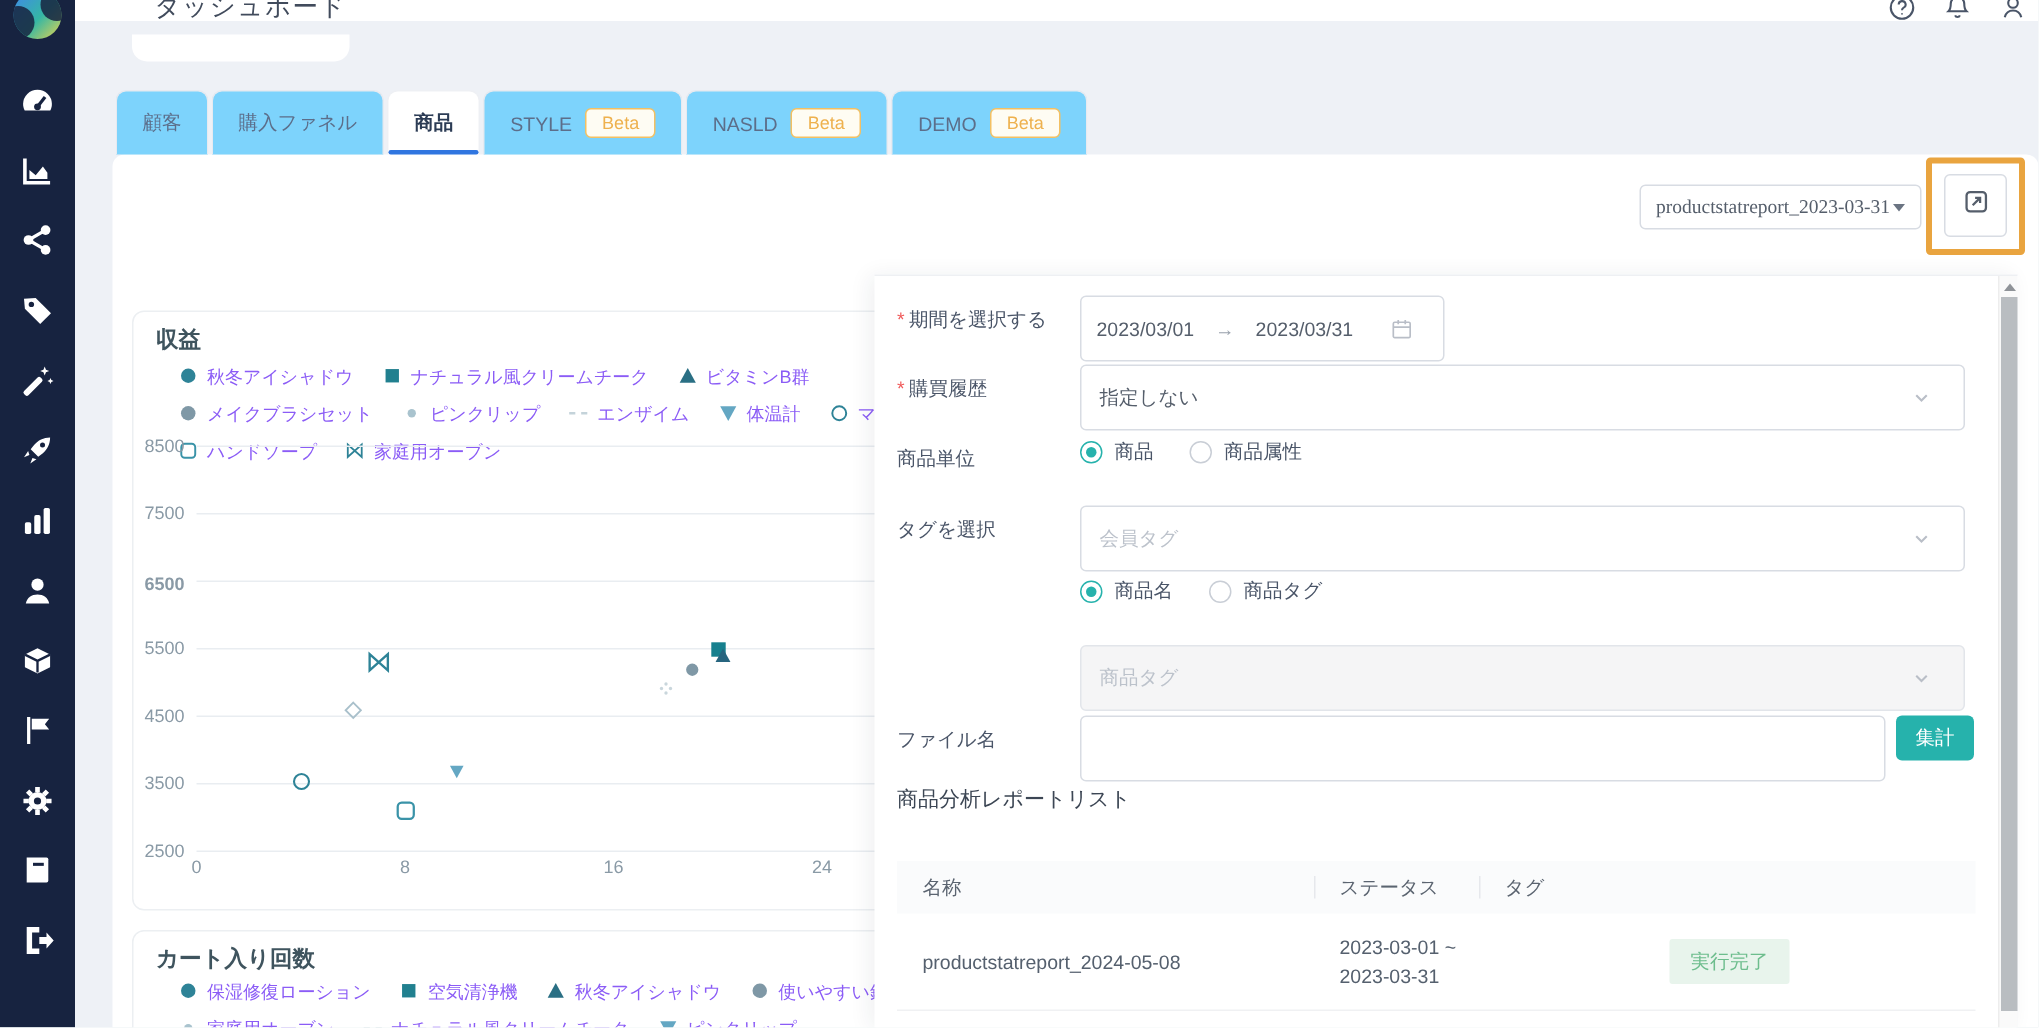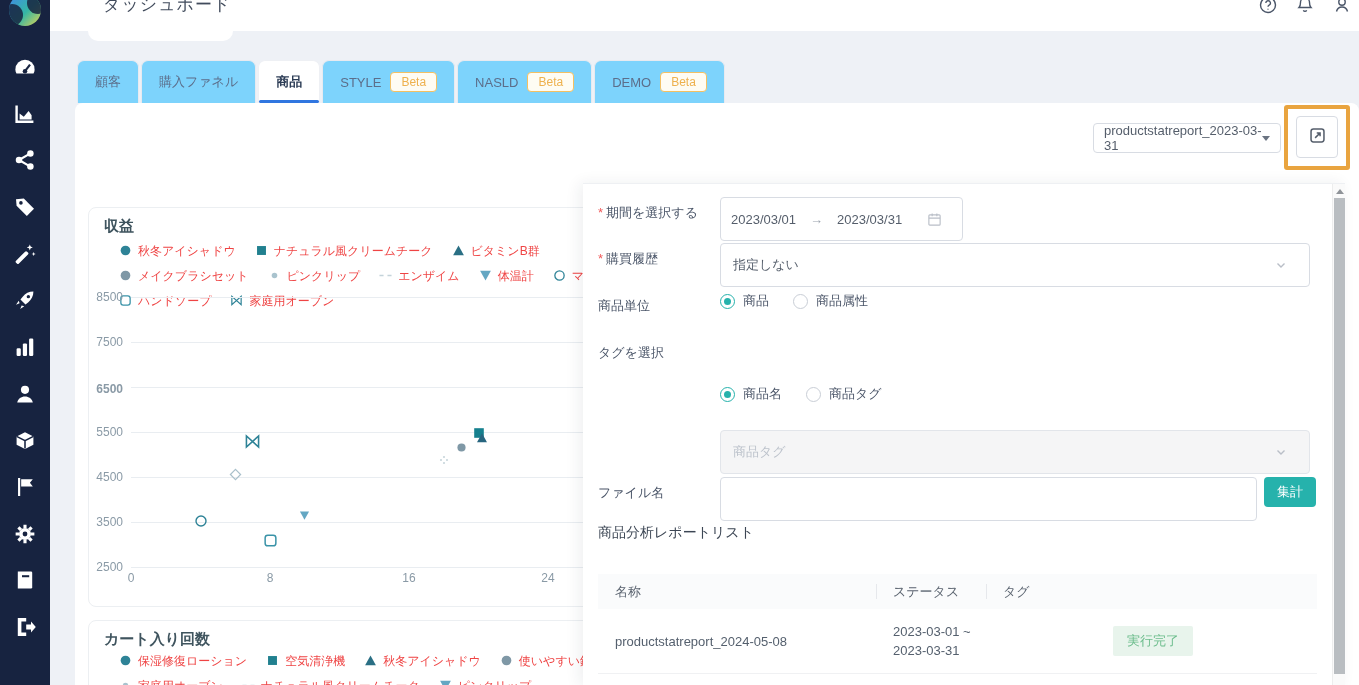--- a/index.html
+++ b/index.html
@@ -9,54 +9,54 @@
   
   .sidebar{position:absolute;left:0;top:0;width:50px;height:685px;background:#172340;z-index:30;}
   .logo{position:absolute;left:9px;top:-6px;width:32px;height:32px;border-radius:50%;
         background:linear-gradient(135deg,#3e8fe0 10%,#35b7a4 55%,#e8d44d 100%);overflow:hidden;}
   .logo::before{content:"";position:absolute;left:-8px;top:10px;width:22px;height:22px;border-radius:50%;background:#172340;opacity:.85;}
   .logo::after{content:"";position:absolute;right:-8px;bottom:12px;width:22px;height:22px;border-radius:50%;background:#172340;opacity:.85;}
   .side-ic{position:absolute;left:13px;width:24px;height:24px;cursor:pointer;}
   .side-ic svg{width:24px;height:24px;display:block;}
 
   
-  .topbar{position:absolute;left:50px;top:0;right:0;height:31px;background:#fff;z-index:5;}
+  .topbar{position:absolute;left:50px;top:0;right:0;height:14px;background:#fff;z-index:5;}
   .page-title{position:absolute;left:53px;top:-7px;font-size:17px;color:#414b5c;letter-spacing:1px;white-space:nowrap;}
   .top-ic{position:absolute;top:-5px;width:20px;height:22px;cursor:pointer;}
   .top-ic svg{width:20px;height:20px;}
 
   .partial-card{position:absolute;left:88px;top:23px;width:145px;height:18px;background:#fff;border-radius:0 0 10px 10px;z-index:4;}
 
   
   .tabs{position:absolute;left:77px;top:60px;height:43px;display:flex;gap:2px;z-index:6;}
   .tab{display:flex;align-items:center;gap:9px;padding:0 17px;background:#7dd3fc;border:1px solid #e7eaf0;border-bottom:none;
        border-radius:7px 7px 0 0;font-size:13px;color:#5c6e8a;cursor:pointer;position:relative;box-sizing:border-box;}
   .tab.active{background:#fff;color:#2c3c55;font-weight:bold;border-color:#eef0f4;}
   .tab.active::after{content:"";position:absolute;left:0;right:0;bottom:0;height:3px;background:#3076e0;border-radius:2px;}
   .beta{display:inline-block;border:1px solid #f3c063;color:#eeb14e;background:#fefcf3;border-radius:4px;
         padding:2px 10px;font-size:12px;line-height:14px;}
 
   
   .main-panel{position:absolute;left:75px;top:103px;width:1284px;height:582px;background:#fff;border-radius:8px 8px 0 0;z-index:3;}
 
   .report-select{position:absolute;left:1093px;top:123px;width:188px;height:30px;background:#fff;border:1px solid #d8dce3;border-radius:4px;
-        box-sizing:border-box;display:flex;align-items:center;justify-content:space-between;padding:0 10px;font-size:13px;color:#555e6b;cursor:pointer;z-index:6;}
+        box-sizing:border-box;display:flex;align-items:center;justify-content:space-between;padding:0 10px;font-size:13px;color:#555e6b;cursor:pointer;z-index:6;font-family:Liberation Serif, serif;}
   .caret{width:0;height:0;border-left:4px solid transparent;border-right:4px solid transparent;border-top:5px solid #6b7482;}
 
   .highlight-box{position:absolute;left:1284px;top:105px;width:66px;height:65px;border:4px solid #e9a43f;border-radius:3px;box-sizing:border-box;z-index:7;}
   .expand-btn{position:absolute;left:8px;top:7px;width:42px;height:42px;background:#fff;border:1px solid #d8dce3;border-radius:4px;
         box-sizing:border-box;display:flex;align-items:center;justify-content:center;cursor:pointer;}
 
   
   .card{position:absolute;background:#fff;border:1px solid #eceff2;border-radius:8px;box-sizing:border-box;z-index:4;overflow:hidden;}
   #card-revenue{left:88px;top:207px;width:1257px;height:400px;}
   #card-cart{left:88px;top:620px;width:1257px;height:220px;}
   .card-title{position:absolute;left:15px;top:9px;font-size:15px;font-weight:600;color:#3f545e;}
   .legend{position:absolute;left:30px;top:35px;width:545px;display:flex;flex-wrap:wrap;column-gap:19px;row-gap:8px;
-          font-size:12px;color:#ef4444;}
+          font-size:12px;color:#8b5cf6;}
   #card-cart .legend{top:32px;}
   .lg-item{display:inline-flex;align-items:center;gap:6px;cursor:pointer;white-space:nowrap;}
   .gl{position:absolute;left:42px;right:14px;height:1px;background:#e9edf1;}
   .yl{position:absolute;left:0;width:34px;text-align:right;font-size:12px;color:#8a9aa6;transform:translateY(-7px);}
   .xl{position:absolute;font-size:12px;color:#8a9aa6;transform:translateX(-50%);}
   .pt{position:absolute;}
 
   
   .side-panel{position:absolute;left:583px;top:183px;width:762px;height:502px;background:#fff;z-index:10;
         border-top:1px solid #eef0f3;box-shadow:-4px 0 14px rgba(31,45,61,.07);}
@@ -455,20 +455,28 @@
           <span class="radio sel"></span>
           <span>商品</span>
         </span>
         <span class="radio-opt">
           <span class="radio"></span>
           <span>商品属性</span>
         </span>
       </div>
 
     <div class="f-label" style="top:160px;">タグを選択</div>
+    <div class="box sel-box" style="left:137px;top:153px;width:590px;">
+      <span class="placeholder">会員タグ</span>
+      <span class="chev">
+        <svg width="12" height="12" viewBox="0 0 12 12" fill="none" stroke="#b9bec7" stroke-width="1.4">
+            <path d="M2.5 4.5 6 8l3.5-3.5"></path>
+          </svg>
+      </span>
+    </div>
 
     <div class="radio-row" style="left:137px;top:201px;" id="nametag-radios">
         <span class="radio-opt">
           <span class="radio sel"></span>
           <span>商品名</span>
         </span>
         <span class="radio-opt">
           <span class="radio"></span>
           <span>商品タグ</span>
         </span>

